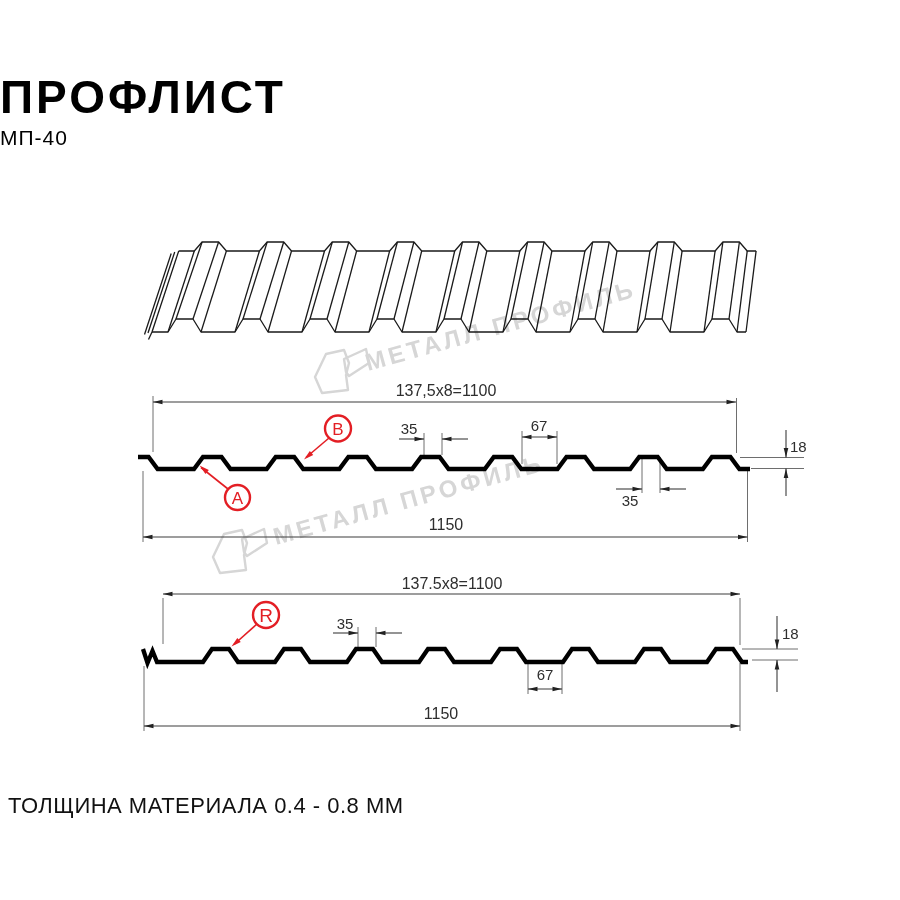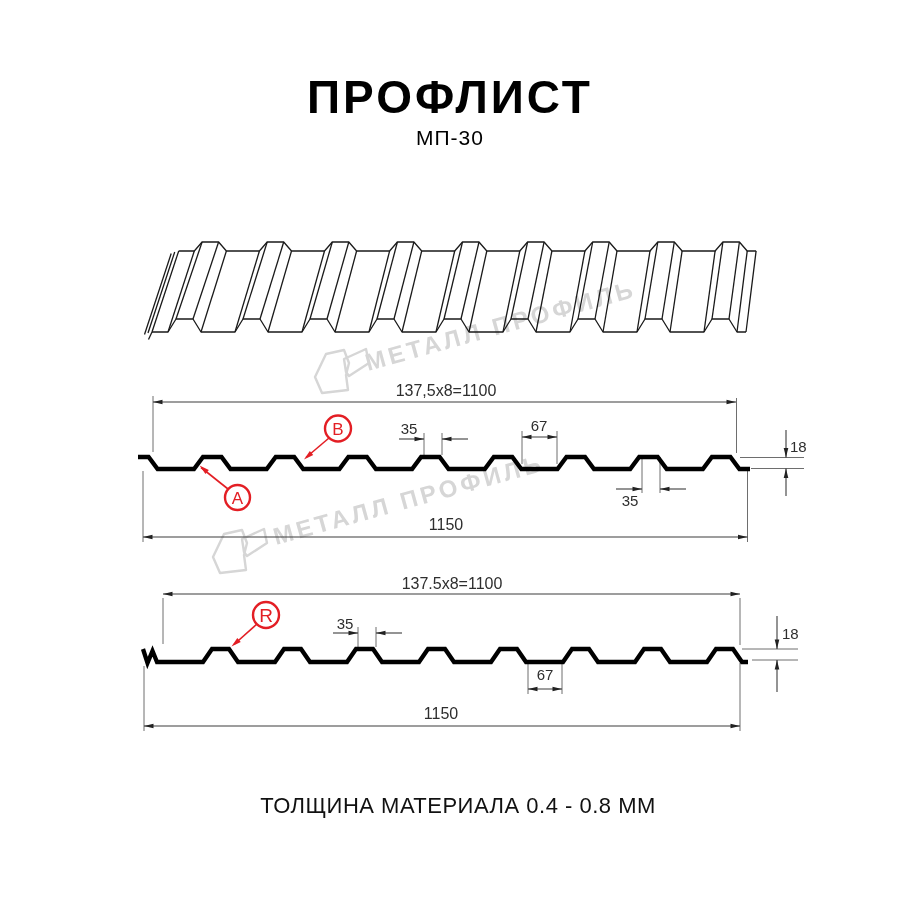--- a/index.html
+++ b/index.html
@@ -1,33 +1,33 @@
 <!DOCTYPE html>
 <html><head>
 <meta charset="utf-8">
 <style>
   html,body{margin:0;padding:0}
   body{width:900px;height:900px;background:#ffffff;position:relative;overflow:hidden;
        font-family:"Liberation Sans",sans-serif;}
-  .ctext{position:absolute;left:0;width:900px;text-align:center;color:#000;}
+  .ctext{position:absolute;left:0;width:900px;text-align:left;color:#000;}
   .title{top:70px;font-size:46px;font-weight:800;letter-spacing:3px;}
   .subtitle{top:126px;font-size:21px;font-weight:500;letter-spacing:1px;}
   .footer{top:793px;font-size:22px;font-weight:500;letter-spacing:.5px;color:#111;margin-left:8px;}
   svg{position:absolute;top:0;left:0;}
   svg text{font-family:"Liberation Sans",sans-serif;fill:#2e2e2e;}
   .dimtxt{font-size:16px;}
   .dimtxt-s{font-size:15px;}
   .redlbl{fill:#e31e24;font-size:17px;}
   .wmtxt{fill:#d6d6d6;font-size:24px;font-weight:bold;letter-spacing:3.5px;}
 </style>
 </head>
 <body>
 
 <div class="ctext title">ПРОФЛИСТ</div>
-<div class="ctext subtitle">МП-30</div>
+<div class="ctext subtitle">МП-40</div>
 
 <svg id="cv" width="900" height="900" viewBox="0 0 900 900">
   <defs>
     <path id="wm-logo-shape" d="M15,32 L26,9 L44,5 L49,18 L46,30 L48,45 L22,48 Z M44,14 L66,4 L69,18 L49,31 L46,27 Z"></path>
   </defs>
 
   <g>
     <use href="#wm-logo-shape" transform="translate(300,345)" fill="none" stroke="#d6d6d6" stroke-width="2.4" stroke-linejoin="round"></use>
     <text class="wmtxt" transform="translate(368,371) rotate(-15.5)">МЕТАЛЛ ПРОФИЛЬ</text>
   </g>

